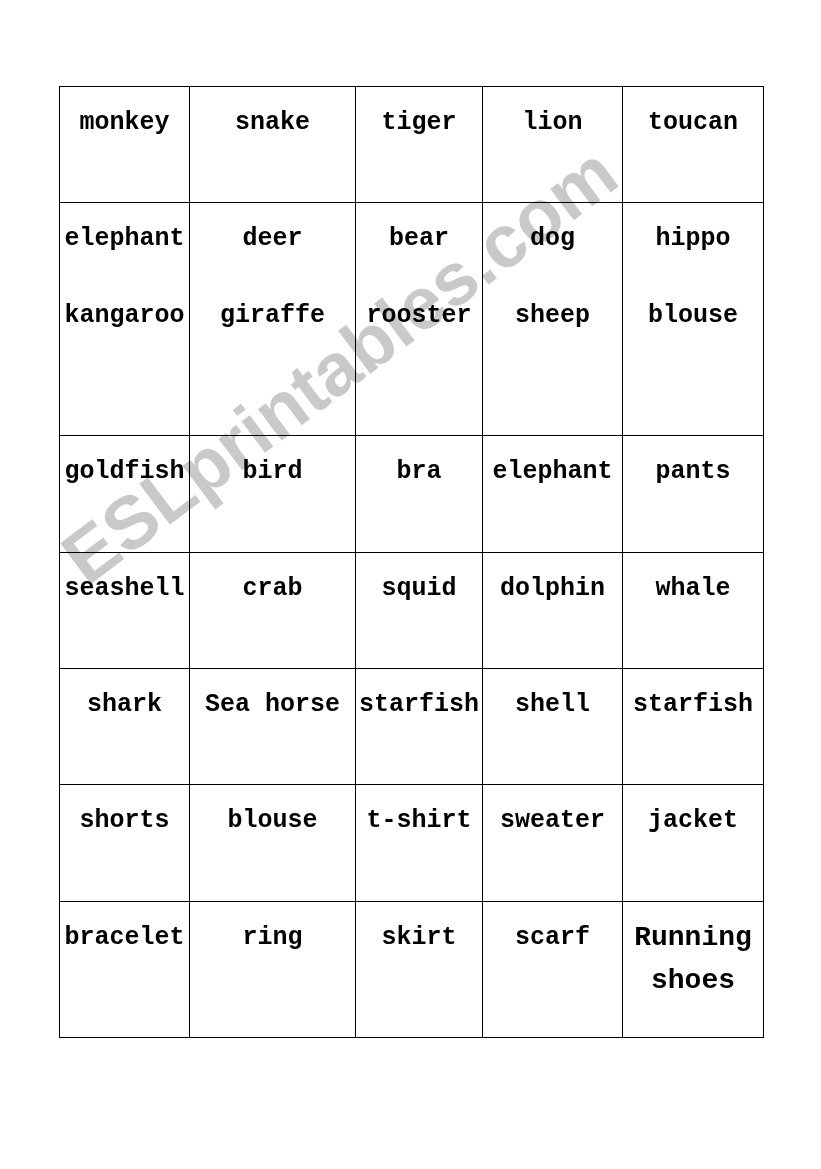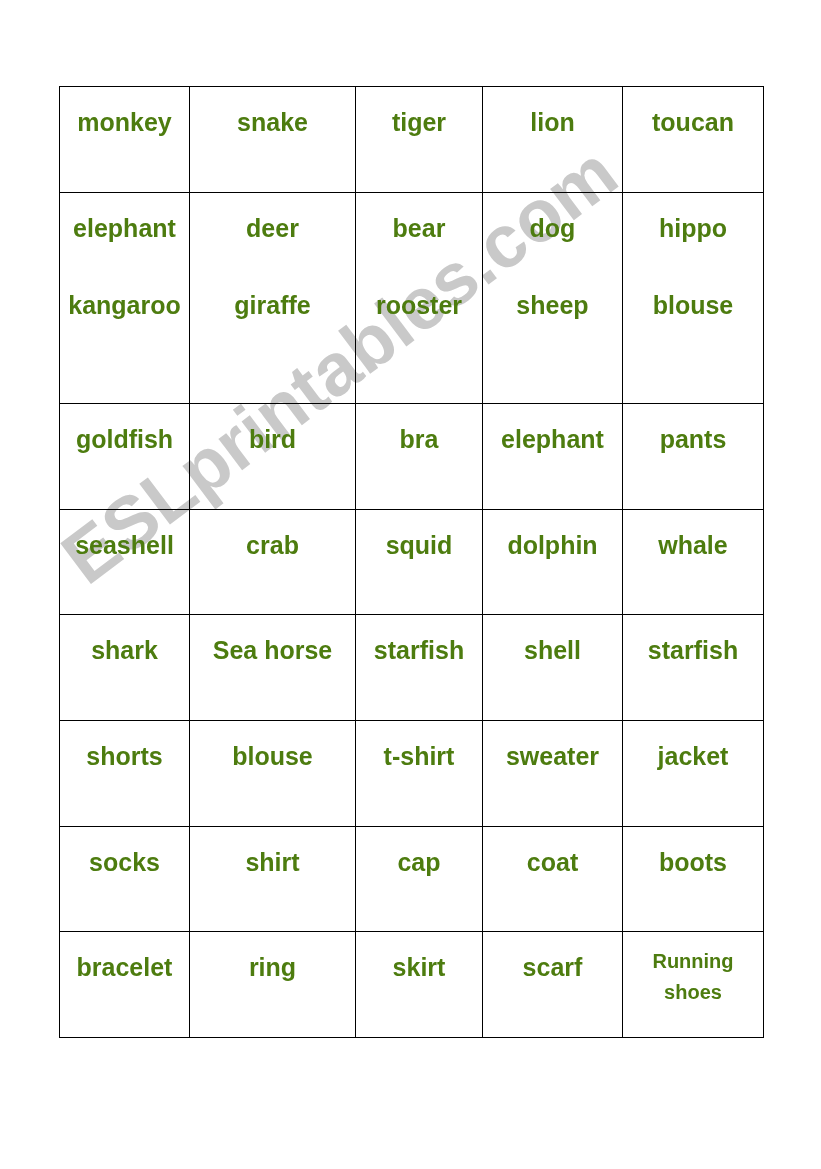--- a/index.html
+++ b/index.html
@@ -70,25 +70,25 @@
   #bingo-table td {
     border: 1.3px solid #000000;
     padding: 0;
     text-align: center;
     vertical-align: top;
     background: transparent;
   }
 
   .cell-inner {
     display: block;
-    font-family: Liberation Sans, sans-serif;
+    font-family: Liberation Mono, monospace;
     font-weight: bold;
     font-size: 25px;
     line-height: 1;
-    color: #4d7c0f;
+    color: #000000;
     padding-top: 23px;
     padding-left: 2px;
     padding-right: 2px;
     white-space: nowrap;
   }
 
   
   tr.row-double td { height: 173px; }
   tr.row-double .cell-inner {
     padding-top: 23px;
@@ -96,21 +96,21 @@
   tr.row-double .cell-inner .line2 {
     display: block;
     margin-top: 52px;
   }
 
   tr.row-single td { height: 86px; }
 
   
   .cell-inner.wrap {
     white-space: normal;
-    font-size: 20px;
+    font-size: 28px;
     line-height: 1.55;
     padding-top: 14px;
   }
 </style>
 </head>
 <body>
 
 <div id="page-sheet">
 
   <div id="watermark-layer">
@@ -229,37 +229,20 @@
             <span class="cell-inner">t-shirt</span>
           </td>
       <td>
             <span class="cell-inner">sweater</span>
           </td>
       <td>
             <span class="cell-inner">jacket</span>
           </td>
     </tr>
 
-    <tr class="row-single">
-      <td>
-            <span class="cell-inner">socks</span>
-          </td>
-      <td>
-            <span class="cell-inner">shirt</span>
-          </td>
-      <td>
-            <span class="cell-inner">cap</span>
-          </td>
-      <td>
-            <span class="cell-inner">coat</span>
-          </td>
-      <td>
-            <span class="cell-inner">boots</span>
-          </td>
-    </tr>
 
 
     <tr class="row-single">
       <td>
             <span class="cell-inner">bracelet</span>
           </td>
       <td>
             <span class="cell-inner">ring</span>
           </td>
       <td>

